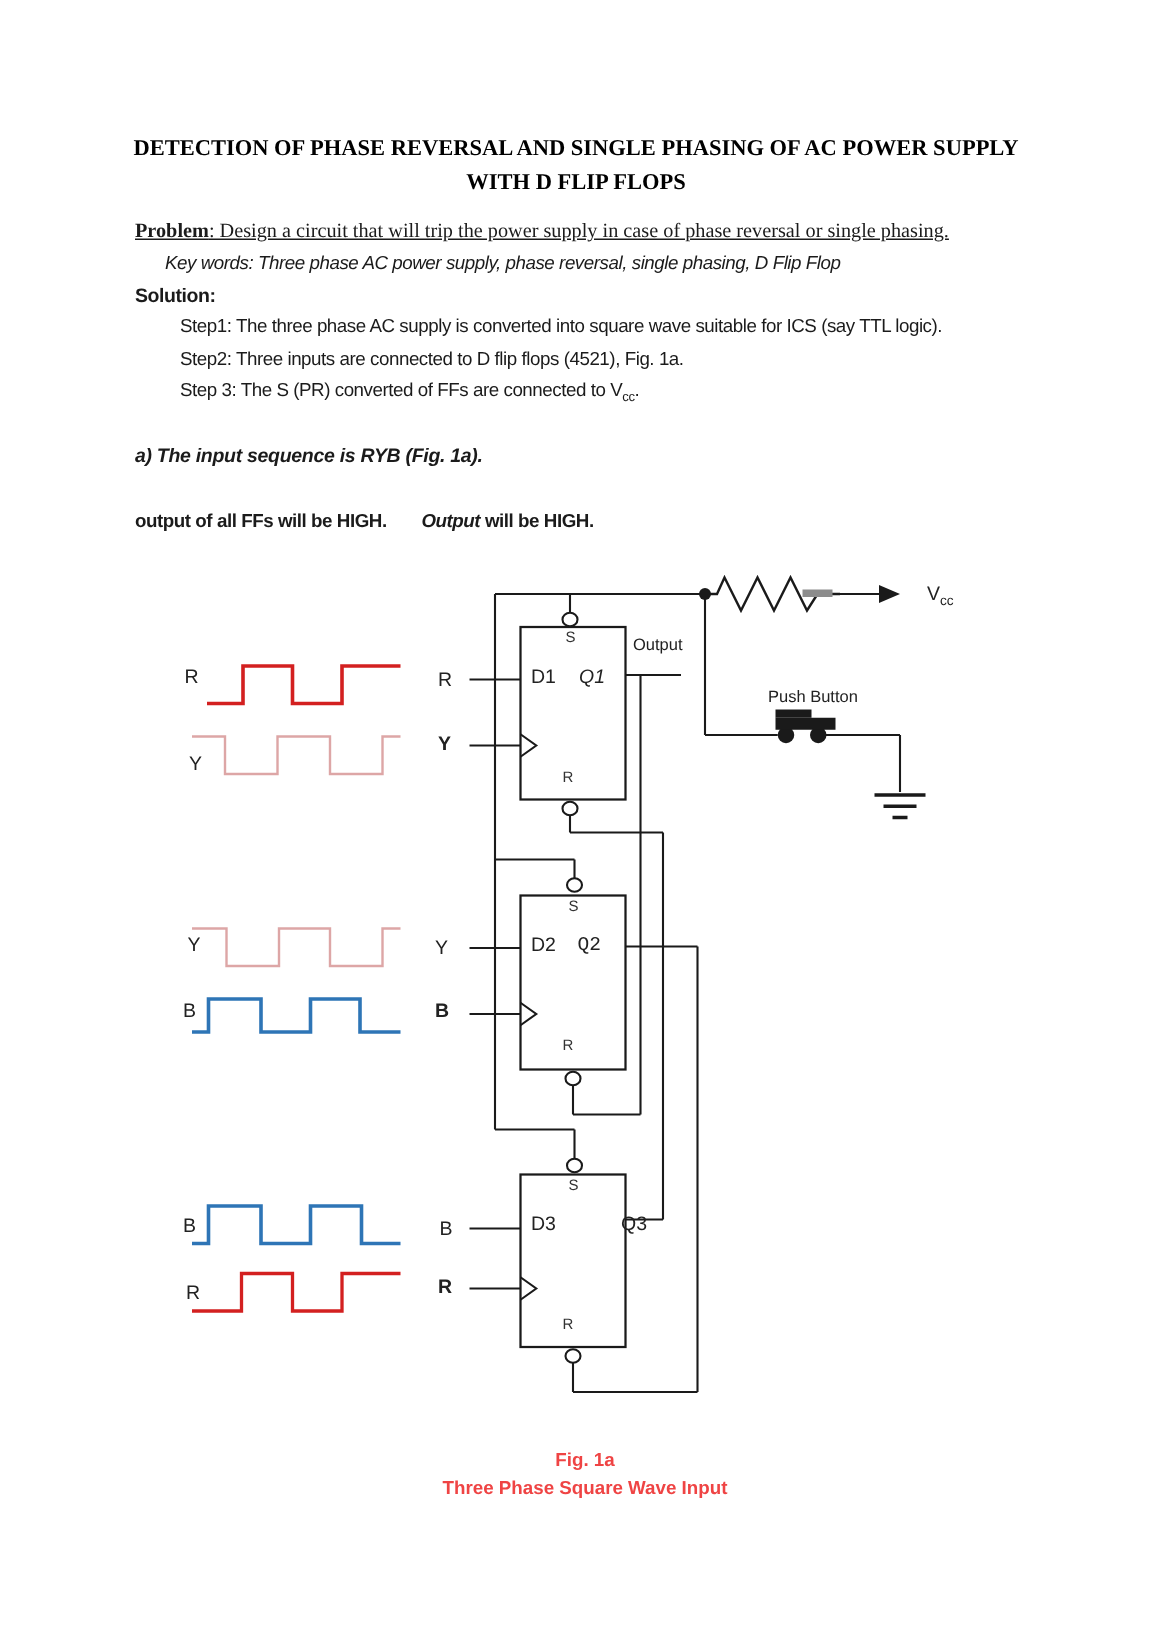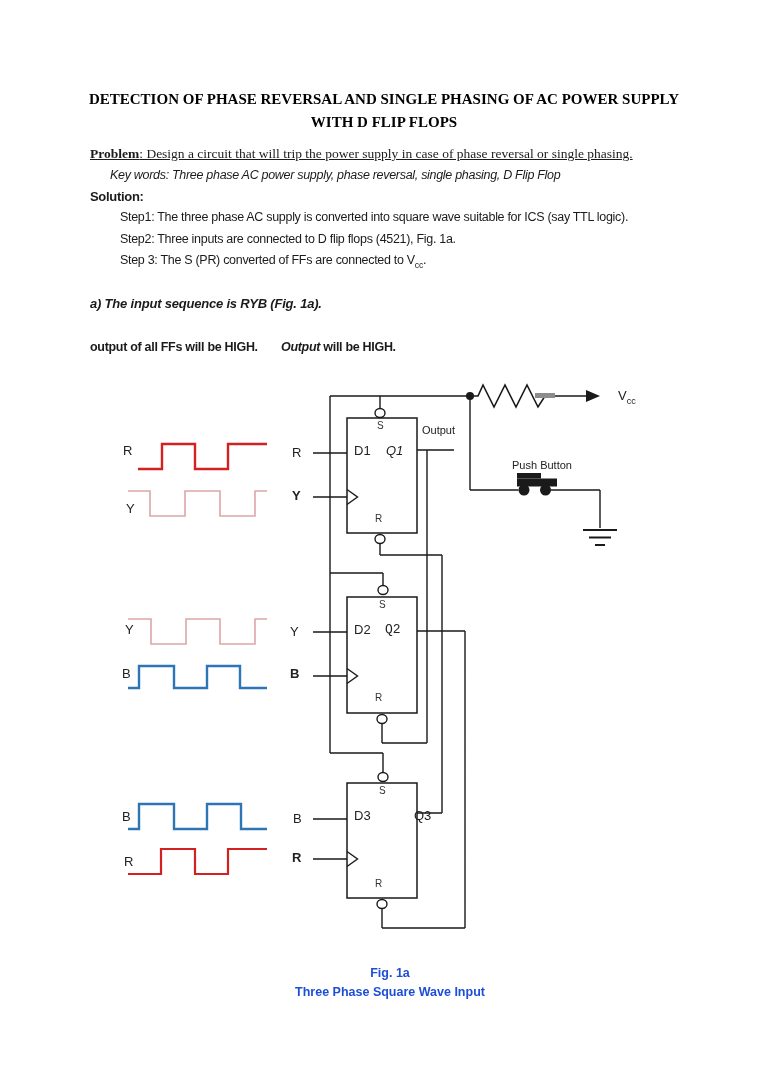--- a/index.html
+++ b/index.html
@@ -10,21 +10,21 @@
          font-family:"Liberation Serif",serif;font-weight:bold;font-size:15px;
          line-height:23px;color:#000;}
   .serifline{font-family:"Liberation Serif",serif;font-size:13.5px;}
   .sans{font-size:12.5px;letter-spacing:-0.3px;}
   .bold{font-weight:bold;}
   .ital{font-style:italic;margin-left:20px;}
   .step{left:120px;}
   .lbl{font-size:13px;color:#222;}
   .small-lbl{font-size:10px;color:#333;}
   .tiny-lbl{font-size:11px;color:#222;}
-  .cap{left:90px;top:964px;width:600px;text-align:center;font-weight:bold;font-size:12.5px;line-height:19px;color:#1d4ed8;}
+  .cap{left:90px;top:964px;width:600px;text-align:center;font-weight:bold;font-size:12.5px;line-height:19px;color:#ef4444;}
   sub{font-size:70%;}
   svg.diagram{position:absolute;left:0;top:0;width:768px;height:1087px;}
 </style>
 </head>
 <body>
 
 <div class="page">
 
   <div class="abs title">
     <div>DETECTION OF PHASE REVERSAL AND SINGLE PHASING OF AC POWER SUPPLY</div>

